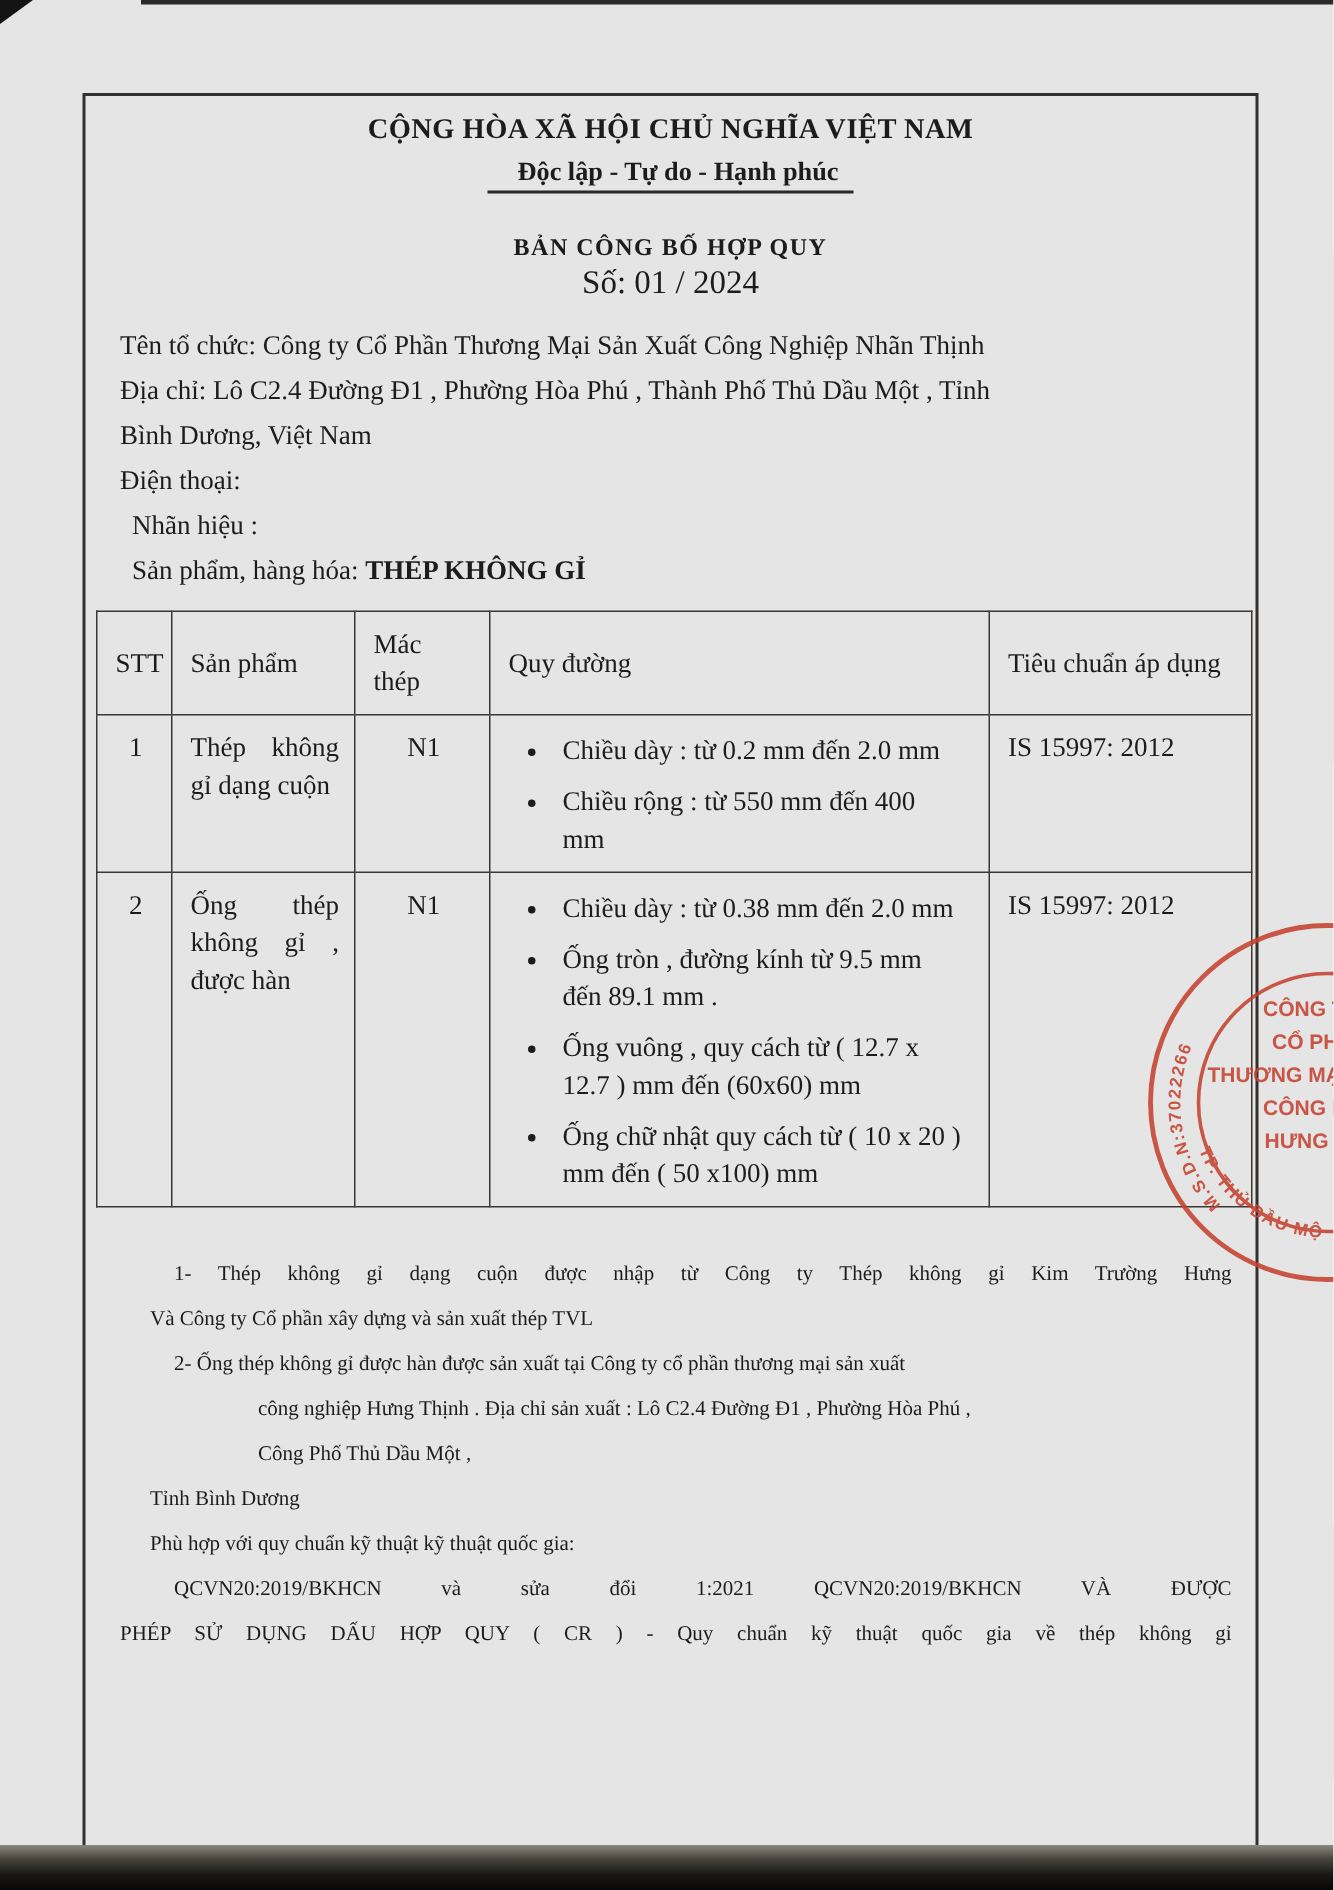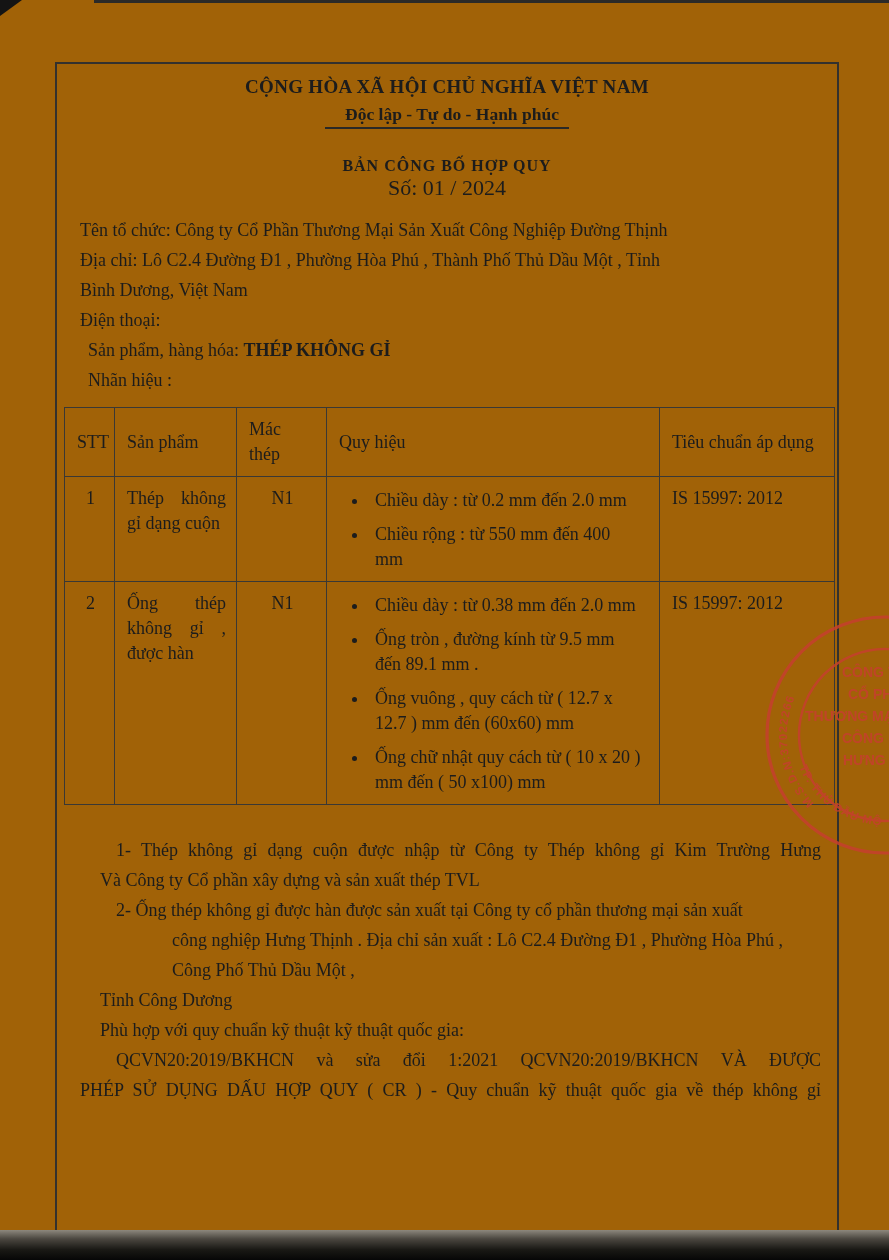--- a/index.html
+++ b/index.html
@@ -1,18 +1,18 @@
 <!DOCTYPE html>
 <html><head>
 <meta charset="utf-8">
 <style>
   * { margin:0; padding:0; box-sizing:border-box; }
   html,body { width:889px; height:1260px; }
   body { background:#ffffff; font-family:"Liberation Serif","DejaVu Serif",serif; color:#1c1c1c; }
-  .page { position:relative; width:889px; height:1260px; background:#a16207; overflow:hidden;padding-left:36px; }
+  .page { position:relative; width:889px; height:1260px; background:#e5e5e5; overflow:hidden;padding-left:36px; }
 
   
   .corner-artifact { position:absolute; top:0; left:0; width:0; height:0;
     border-left:22px solid #141414; border-bottom:16px solid transparent; z-index:6; }
   .topline-artifact { position:absolute; top:0; left:94px; right:0; height:3px; background:#2b2a28; z-index:6; }
   .bottomstrip-artifact { position:absolute; bottom:0; left:0; width:100%; height:30px; z-index:6;
     background:linear-gradient(180deg,#8d887d 0%,#4a463f 30%,#1a1915 65%,#060606 100%); }
 
   
   .frame { position:absolute; left:55px; top:62px; width:784px; height:1198px;
@@ -37,21 +37,21 @@
     text-align:left; font-weight:normal; padding:9px 10px 9px 12px; }
   .doc-table th { height:42px; vertical-align:middle; }
   .c-stt { text-align:center !important; }
   td.c-sp { text-align:justify; padding-right:10px; }
   td.c-mt { text-align:center; }
   td.c-qc { padding-right:18px; }
   ul.specs { list-style:disc; margin:2px 0 0 0; padding-left:30px; }
   ul.specs li { padding-left:6px; margin-bottom:9px; }
   ul.specs li:last-child { margin-bottom:0; }
 
-  .notes { margin:30px 16px 0 23px; font-size:18px; line-height:30px; }
+  .notes { margin:30px 16px 0 23px; font-size:14px; line-height:30px; }
   .ml36 { margin-left:36px; }
   .ml34 { margin-left:20px; }
   .ml64 { margin-left:92px; }
   .just { text-align:justify; text-align-last:justify; }
 
   
   .stamp { position:absolute; top:595px; right:-136px; width:280px; height:280px; opacity:0.87; z-index:4; }
   .stamp .ring { fill:none; stroke:#c5402e; stroke-width:3.2; }
   .stamp .ring.thin { stroke-width:2.4; }
   .stamp-line { font-family:"Liberation Sans","DejaVu Sans",sans-serif; font-weight:bold;
@@ -73,44 +73,44 @@
       <div class="national-title">CỘNG HÒA XÃ HỘI CHỦ NGHĨA VIỆT NAM</div>
       <div class="motto-wrap">
         <span class="motto">Độc lập - Tự do - Hạnh phúc</span>
       </div>
     </div>
 
     <h1 class="doc-title">BẢN CÔNG BỐ HỢP QUY</h1>
     <div class="doc-number">Số: 01 / 2024</div>
 
     <div class="intro">
-      <div class="line">Tên tổ chức: Công ty Cổ Phần Thương Mại Sản Xuất Công Nghiệp Đường Thịnh</div>
+      <div class="line">Tên tổ chức: Công ty Cổ Phần Thương Mại Sản Xuất Công Nghiệp Nhãn Thịnh</div>
       <div class="line">Địa chỉ: Lô C2.4 Đường Đ1 , Phường Hòa Phú , Thành Phố Thủ Dầu Một , Tỉnh</div>
       <div class="line">Bình Dương, Việt Nam</div>
       <div class="line">Điện thoại:</div>
+      <div class="line indent">Nhãn hiệu :</div>
       <div class="line indent">
         <span>Sản phẩm, hàng hóa: </span><span class="bold">THÉP KHÔNG GỈ</span>
       </div>
-      <div class="line indent">Nhãn hiệu :</div>
     </div>
 
     <table class="doc-table">
       <colgroup>
         <col style="width:50px">
           <col style="width:122px">
           <col style="width:90px">
           <col style="width:333px">
           <col style="width:175px">
       </colgroup>
       <thead>
         <tr>
           <th class="c-stt">STT</th>
           <th>Sản phẩm</th>
           <th>Mác thép</th>
-          <th>Quy hiệu</th>
+          <th>Quy đường</th>
           <th>Tiêu chuẩn áp dụng</th>
         </tr>
       </thead>
       <tbody>
         <tr>
           <td class="c-stt">1</td>
           <td class="c-sp">Thép không gỉ dạng cuộn</td>
           <td class="c-mt">N1</td>
           <td class="c-qc">
             <ul class="specs">
@@ -136,21 +136,21 @@
         </tr>
       </tbody>
     </table>
 
     <div class="notes">
       <div class="line ml36 just">1- Thép không gỉ dạng cuộn được nhập từ Công ty Thép không gỉ Kim Trường Hưng</div>
       <div class="line ml34">Và Công ty Cổ phần xây dựng và sản xuất thép TVL</div>
       <div class="line ml36">2- Ống thép không gỉ được hàn được sản xuất tại Công ty cổ phần thương mại sản xuất</div>
       <div class="line ml64">công nghiệp Hưng Thịnh . Địa chỉ sản xuất : Lô C2.4 Đường Đ1 , Phường Hòa Phú ,</div>
       <div class="line ml64">Công Phố Thủ Dầu Một ,</div>
-      <div class="line ml34">Tỉnh Công Dương</div>
+      <div class="line ml34">Tỉnh Bình Dương</div>
       <div class="line ml34">Phù hợp với quy chuẩn kỹ thuật kỹ thuật quốc gia:</div>
       <div class="line ml36 just">QCVN20:2019/BKHCN và sửa đổi 1:2021 QCVN20:2019/BKHCN VÀ ĐƯỢC</div>
       <div class="line just">PHÉP SỬ DỤNG DẤU HỢP QUY ( CR ) - Quy chuẩn kỹ thuật quốc gia về thép không gỉ</div>
     </div>
 
   </div>
 
   <div class="stamp">
     <svg width="280" height="280" viewBox="0 0 280 280">
       <defs>

